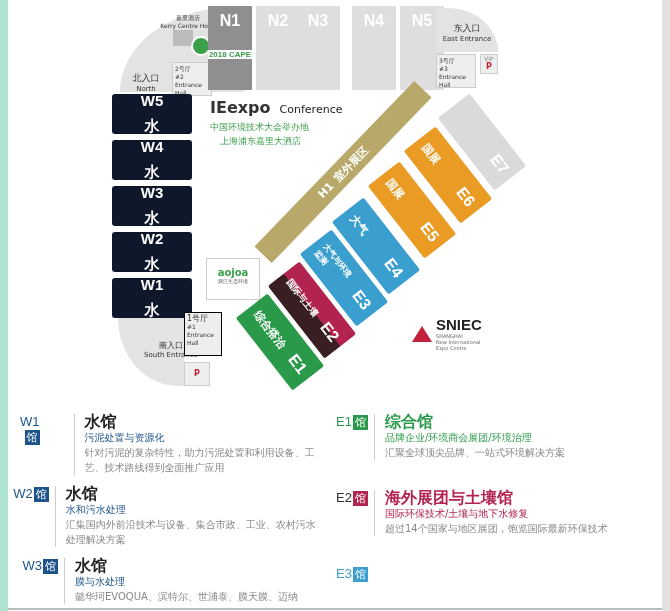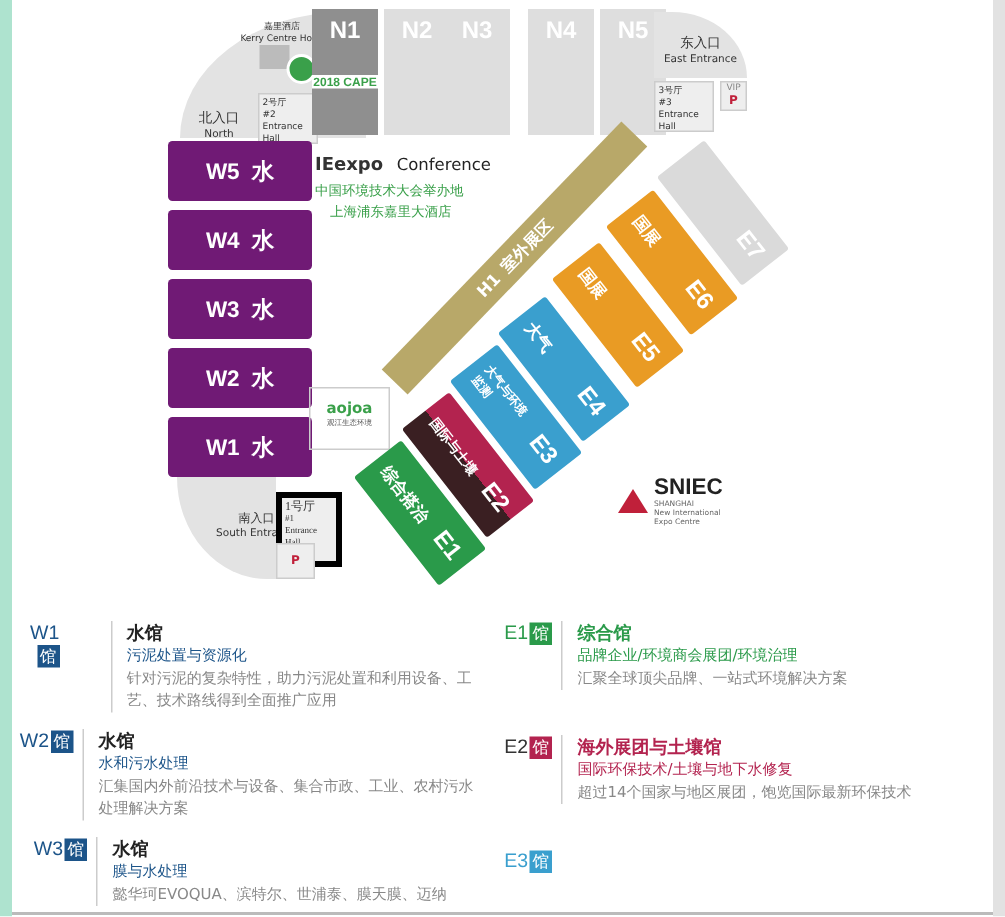--- a/index.html
+++ b/index.html
@@ -4,30 +4,30 @@
 <style>
   html,body{margin:0;padding:0;}
   body{width:670px;height:611px;position:relative;overflow:hidden;background:#fff;font-family:"DejaVu Sans","Liberation Sans",sans-serif;}
   .mint{position:absolute;left:0;top:0;width:8px;height:611px;background:#aee3cf;}
   .rstrip{position:absolute;left:662px;top:0;width:8px;height:611px;background:#e2e2e2;}
   .map{position:absolute;left:8px;top:0;width:654px;height:400px;}
   .abs{position:absolute;}
   .ent{background:#e3e3e3;}
   .n-hall{position:absolute;top:6px;width:44px;height:84px;background:#dedede;color:#fff;font-weight:bold;font-size:16px;text-align:center;padding-top:6px;box-sizing:border-box;font-family:"Liberation Sans",sans-serif;}
   .n-hall.n1{background:#8f8f8f;}
-  .w-hall{position:absolute;left:104px;width:96px;height:40px;background:#701a75;color:#fff;font-weight:bold;font-size:15px;display:flex;align-items:center;justify-content:center;gap:8px;border-radius:3px;font-family:"Liberation Sans",sans-serif;}
+  .w-hall{position:absolute;left:104px;width:80px;height:40px;background:#0f172a;color:#fff;font-weight:bold;font-size:15px;display:flex;align-items:center;justify-content:center;gap:8px;border-radius:3px;font-family:"Liberation Sans",sans-serif;flex-direction:column;}
   .e-hall{position:absolute;width:92px;height:40px;color:#fff;font-weight:bold;font-size:11px;display:flex;align-items:center;justify-content:space-between;padding:0 8px;box-sizing:border-box;transform:rotate(52deg);transform-origin:center;border-radius:2px;}
   .e-hall .code{font-size:16px;font-family:"Liberation Sans",sans-serif;}
   .small{font-size:6px;color:#333;line-height:8px;}
   .legend{position:absolute;left:8px;top:400px;width:654px;height:211px;}
   .item{position:absolute;display:flex;}
   .item .tag{width:50px;text-align:right;padding-right:6px;font-size:13px;color:#1c5489;font-family:"Liberation Sans",sans-serif;}
   .item .tag b{display:inline-block;background:#1c5489;color:#fff;font-size:11px;padding:0 2px;margin-left:1px;font-weight:normal;}
   .item .body{border-left:1px solid #ccc;padding-left:10px;}
-  .item .t{font-size:12px;font-weight:bold;color:#222;line-height:16px;}
+  .item .t{font-size:16px;font-weight:bold;color:#222;line-height:16px;}
   .item .s{font-size:10px;line-height:15px;}
   .item .d{font-size:10px;color:#888;line-height:15px;}
 </style>
 </head>
 <body>
 
 <div class="mint"></div>
 <div class="rstrip"></div>
 
 <div class="map">
@@ -66,21 +66,21 @@
     <div>3号厅</div>
     <div>#3</div>
     <div>Entrance Hall</div>
   </div>
   <div class="abs" style="left:472px;top:54px;width:16px;height:18px;background:#eee;border:1px solid #ccc;text-align:center;font-size:6px;color:#888;">
     <div>VIP</div>
     <div style="color:#c0203a;font-weight:bold;font-size:8px;">P</div>
   </div>
 
   <div class="abs" style="left:202px;top:98px;">
-    <span style="font-size:12px;font-weight:bold;color:#333;">IEexpo</span>
+    <span style="font-size:16px;font-weight:bold;color:#333;">IEexpo</span>
     <span style="font-size:11px;color:#222;margin-left:4px;">Conference</span>
   </div>
   <div class="abs" style="left:202px;top:121px;font-size:9px;color:#3aa04a;">中国环境技术大会举办地</div>
   <div class="abs" style="left:212px;top:135px;font-size:9px;color:#3aa04a;">上海浦东嘉里大酒店</div>
 
   <div class="w-hall" style="top:94px;">
       <span>W5</span>
       <span>水</span>
     </div>
   <div class="w-hall" style="top:140px;">
@@ -103,21 +103,21 @@
   <div class="abs" style="left:198px;top:258px;width:52px;height:40px;border:1px solid #ccc;text-align:center;">
     <div style="font-size:10px;font-weight:bold;color:#3aa04a;margin-top:8px;">aojoa</div>
     <div style="font-size:5px;color:#555;">观江生态环境</div>
   </div>
 
   <div class="abs ent" style="left:110px;top:318px;width:66px;height:68px;border-bottom-left-radius:60px 68px;"></div>
   <div class="abs" style="left:110px;top:340px;width:66px;text-align:center;color:#333;margin-left:20px;">
     <div style="font-size:8px;">南入口</div>
     <div style="font-size:7px;">South Entrance</div>
   </div>
-  <div class="abs small" style="left:176px;top:328px;width:32px;height:38px;background:#eee;border:4px solid #000000;padding:2px;font-family:Liberation Serif, serif;">
+  <div class="abs small" style="left:176px;top:312px;width:32px;height:38px;background:#eee;border:1px solid #000000;padding:2px;">
     <div style="font-size:8px;">1号厅</div>
     <div>#1</div>
     <div>Entrance Hall</div>
   </div>
   <div class="abs" style="left:176px;top:362px;width:24px;height:22px;background:#eee;border:1px solid #ccc;color:#c0203a;font-weight:bold;font-size:8px;text-align:center;line-height:22px;">P</div>
 
   <div class="abs" style="left:220px;top:160px;width:230px;height:24px;background:#b8a869;transform:rotate(-46deg);color:#fff;font-weight:bold;font-size:11px;display:flex;align-items:center;justify-content:center;gap:6px;">
     <span>H1</span>
       <span>室外展区</span>
   </div>

